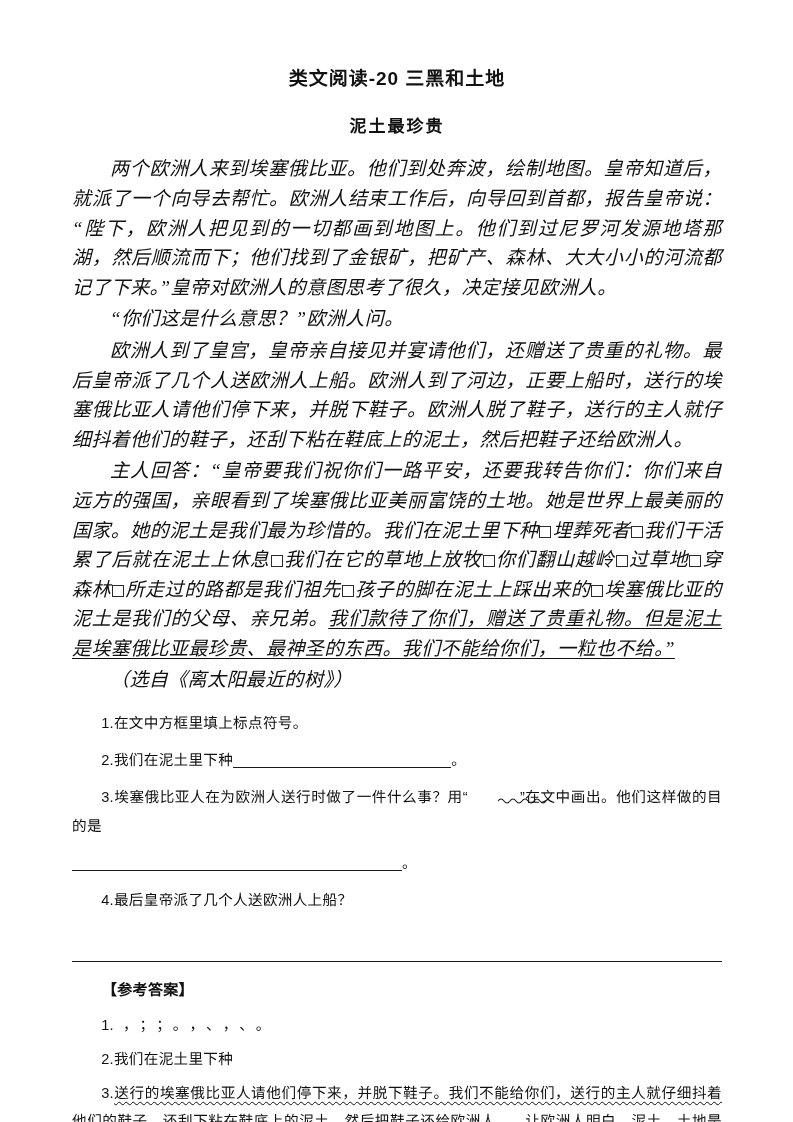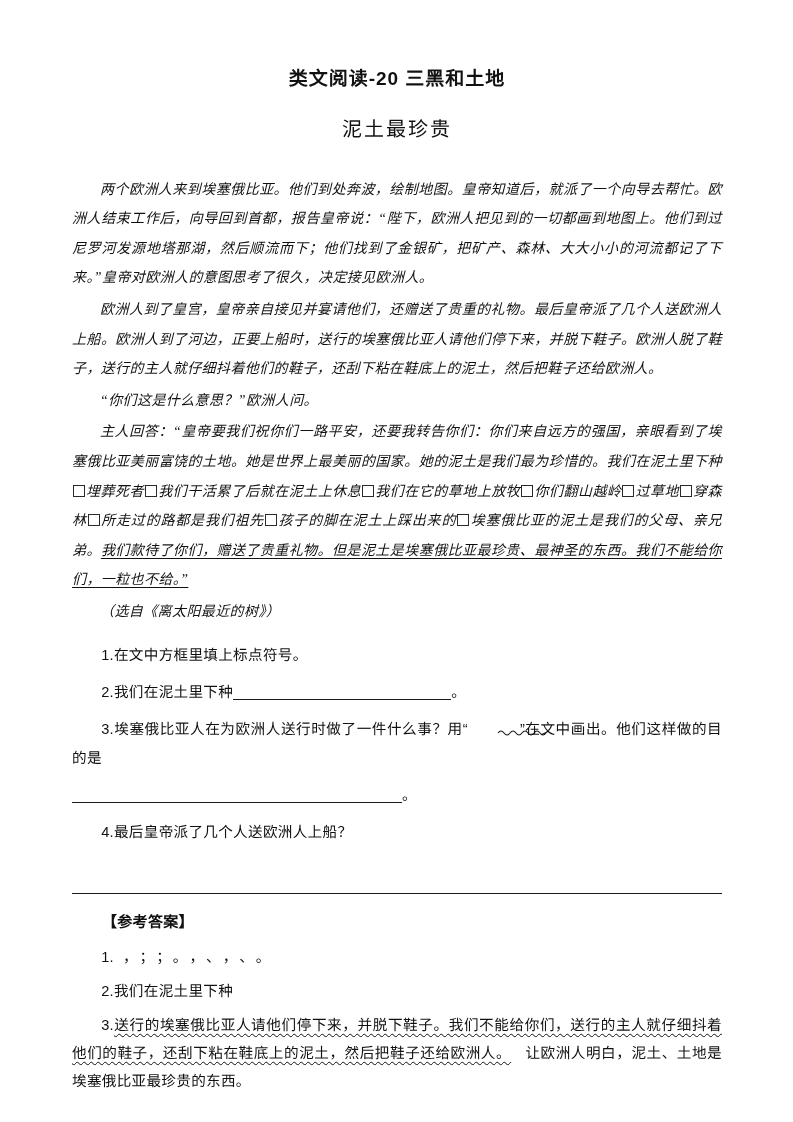--- a/index.html
+++ b/index.html
@@ -34,33 +34,33 @@
     text-align: center;
     font-size: 19px;
     font-weight: 700;
     letter-spacing: 1px;
     font-family: "Liberation Sans", "DejaVu Sans", sans-serif;
     margin: 0 0 22px 0;
     line-height: 1.4;
   }
   .doc-subtitle {
     text-align: center;
-    font-size: 20px;
-    font-weight: 400;
+    font-size: 17px;
+    font-weight: 700;
     letter-spacing: 2px;
     font-family: "Liberation Sans", "DejaVu Sans", sans-serif;
-    margin: 0 0 32px 0;
+    margin: 0 0 16px 0;
     line-height: 1.4;
   }
 
   
   .passage p {
     margin: 0 0 2px 0;
     font-family: "Liberation Serif", "DejaVu Serif", serif;
-    font-size: 14px;
+    font-size: 19px;
     line-height: 29.6px;
     text-align: justify;
     text-justify: inter-ideograph;
     text-indent: 2em;
     letter-spacing: 0.4px;
     font-style: italic;
   }
   .passage .u-line {
     text-decoration: underline;
     text-underline-offset: 3px;
@@ -160,23 +160,23 @@
   <div class="content">
 
     <h1 class="doc-title">类文阅读-20 三黑和土地</h1>
 
     <h2 class="doc-subtitle">泥土最珍贵</h2>
 
     <div class="passage">
 
       <p>两个欧洲人来到埃塞俄比亚。他们到处奔波，绘制地图。皇帝知道后，就派了一个向导去帮忙。欧洲人结束工作后，向导回到首都，报告皇帝说：“陛下，欧洲人把见到的一切都画到地图上。他们到过尼罗河发源地塔那湖，然后顺流而下；他们找到了金银矿，把矿产、森林、大大小小的河流都记了下来。”皇帝对欧洲人的意图思考了很久，决定接见欧洲人。</p>
 
+      <p>“你们这是什么意思？”欧洲人问。</p>
+
       <p>欧洲人到了皇宫，皇帝亲自接见并宴请他们，还赠送了贵重的礼物。最后皇帝派了几个人送欧洲人上船。欧洲人到了河边，正要上船时，送行的埃塞俄比亚人请他们停下来，并脱下鞋子。欧洲人脱了鞋子，送行的主人就仔细抖着他们的鞋子，还刮下粘在鞋底上的泥土，然后把鞋子还给欧洲人。</p>
-
-      <p>“你们这是什么意思？”欧洲人问。</p>
 
       <p><span>主人回答：“皇帝要我们祝你们一路平安，还要我转告你们：你们来自远方的强国，亲眼看到了埃塞俄比亚美丽富饶的土地。她是世界上最美丽的国家。她的泥土是我们最为珍惜的。我们在泥土里下种</span><span class="blank-box"></span><span>埋葬死者</span><span class="blank-box"></span><span>我们干活累了后就在泥土上休息</span><span class="blank-box"></span><span>我们在它的草地上放牧</span><span class="blank-box"></span><span>你们翻山越岭</span><span class="blank-box"></span><span>过草地</span><span class="blank-box"></span><span>穿森林</span><span class="blank-box"></span><span>所走过的路都是我们祖先</span><span class="blank-box"></span><span>孩子的脚在泥土上踩出来的</span><span class="blank-box"></span><span>埃塞俄比亚的泥土是我们的父母、亲兄弟。</span><span class="u-line">我们款待了你们，赠送了贵重礼物。但是泥土是埃塞俄比亚最珍贵、最神圣的东西。我们不能给你们，一粒也不给。”</span></p>
 
       <p class="source">（选自《离太阳最近的树》）</p>
     </div>
 
     <div class="questions">
 
       <p><span>1.</span><span>在文中方框里填上标点符号。</span></p>
 

